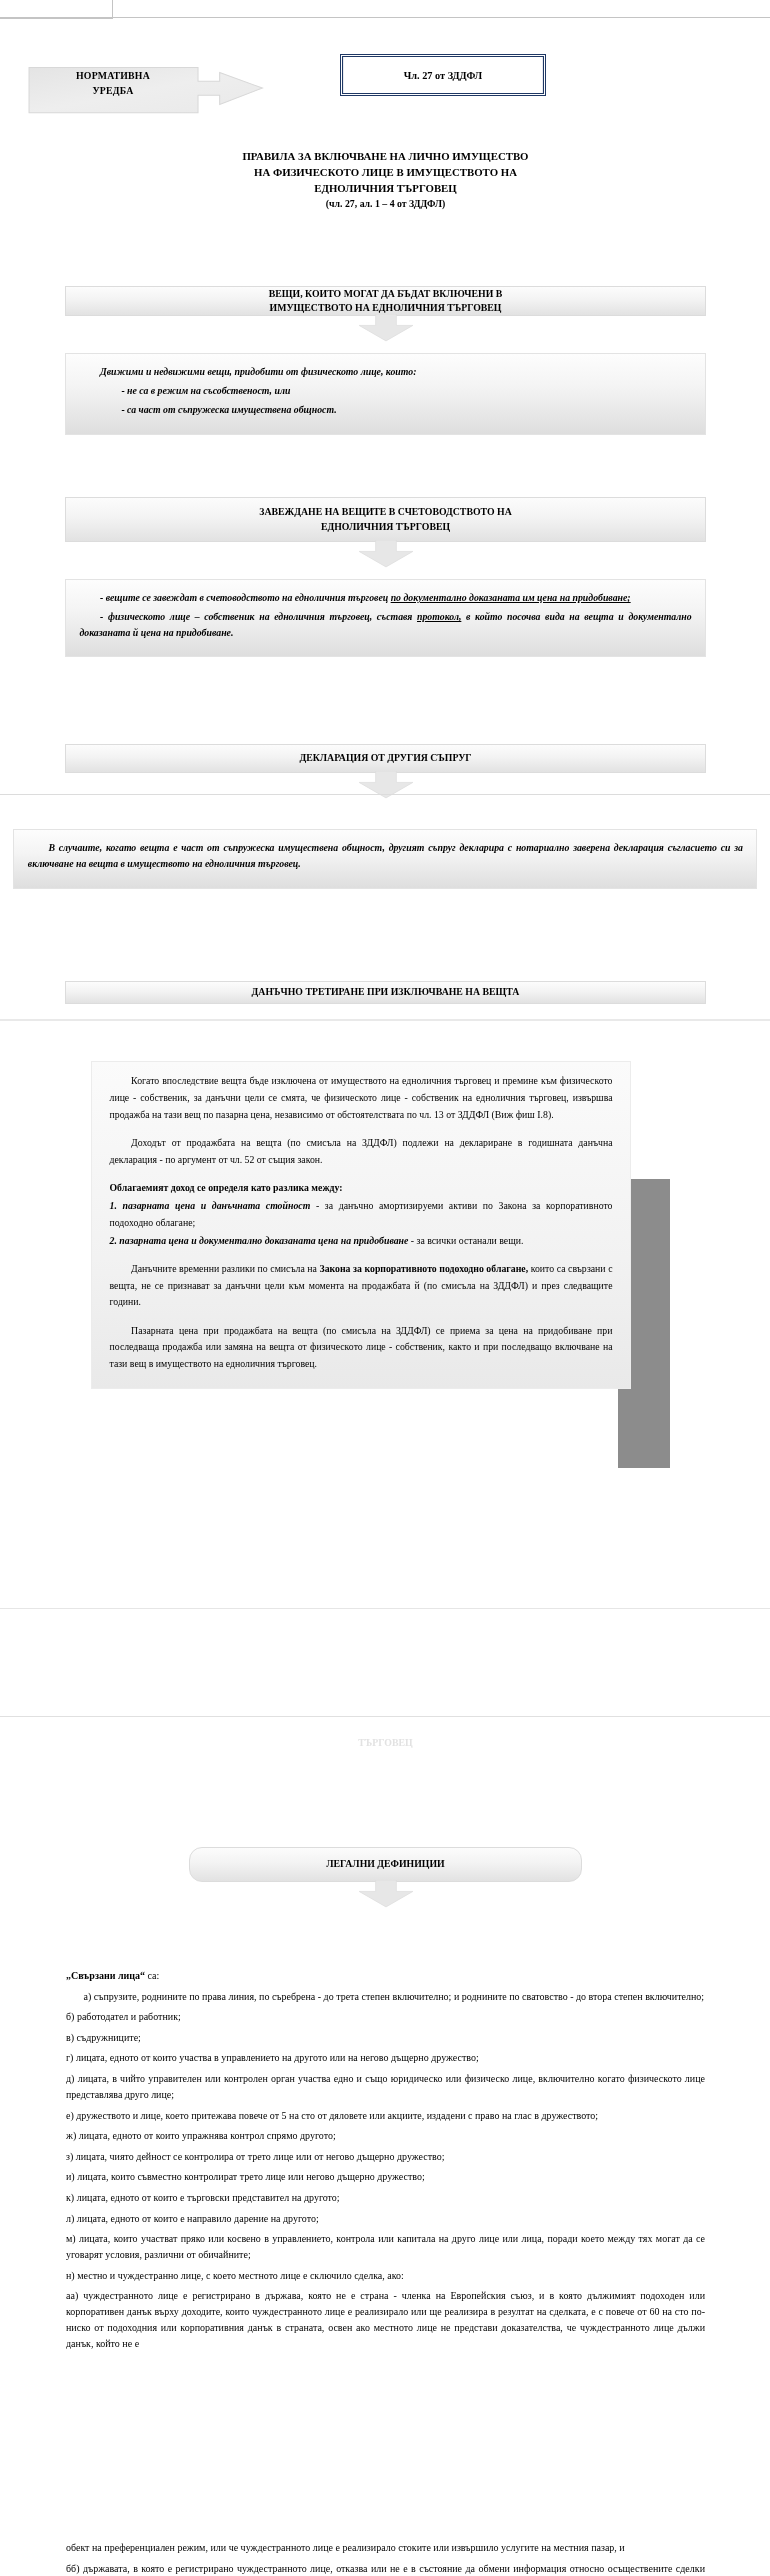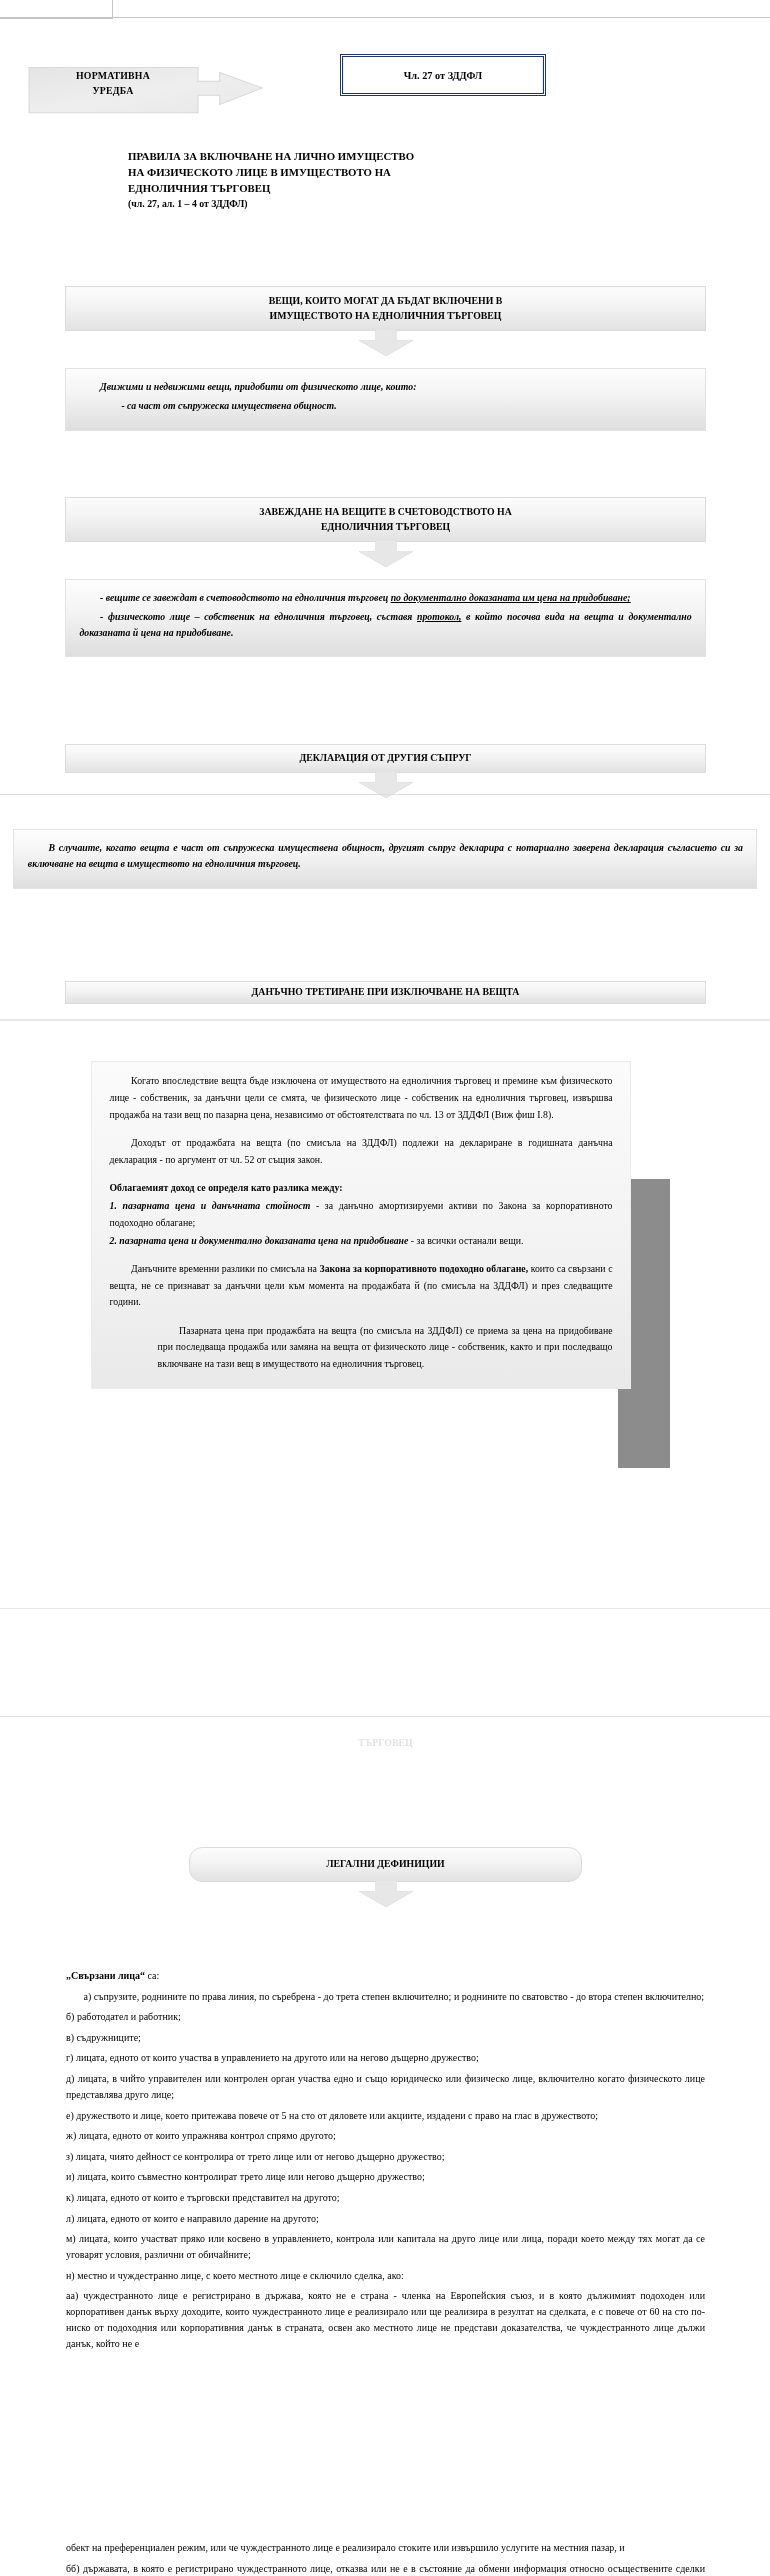--- a/index.html
+++ b/index.html
@@ -90,20 +90,21 @@
     font-weight: bold;
     font-size: 10.3px;
   }
 
   
   .headline {
     position: absolute;
     top: 149px;
     left: 128px;
     width: 515px;
+    text-align: center;
     font-weight: bold;
     font-size: 10.8px;
     line-height: 1.48;
   }
   .headline .sub {
     font-size: 9.8px;
   }
 
   
   .banner {
@@ -225,32 +226,33 @@
 
   <div class="headline">
     <div>ПРАВИЛА ЗА ВКЛЮЧВАНЕ НА ЛИЧНО ИМУЩЕСТВО</div>
     <div>НА ФИЗИЧЕСКОТО ЛИЦЕ В ИМУЩЕСТВОТО НА</div>
     <div>ЕДНОЛИЧНИЯ ТЪРГОВЕЦ</div>
     <div class="sub">(чл. 27, ал. 1 – 4 от ЗДДФЛ)</div>
   </div>
 
   <div style="position:absolute; top:286px; left:0; width:771px;">
 
-    <div class="banner" style="width:641px; height:45px;">
+    <div class="banner" style="width:641px; height:30px;">
       <div class="banner-text">
         <div>ВЕЩИ, КОИТО МОГАТ ДА БЪДАТ ВКЛЮЧЕНИ В</div>
         <div>ИМУЩЕСТВОТО НА ЕДНОЛИЧНИЯ ТЪРГОВЕЦ</div>
       </div>
       <svg class="down-arrow" style="bottom:-27px;" viewBox="0 0 120 54">
         <path d="M40,0 L80,0 L80,22 L112,22 L60,52 L8,22 L40,22 Z" fill="#e7e7e7" stroke="#dddddd" stroke-width="1.5"></path>
       </svg>
     </div>
 
     <div class="panel" style="width:641px; margin-top:37px;">
       <p class="indent">Движими и недвижими вещи, придобити от физическото лице, които:</p>
+      <p class="bullet">- не са в режим на съсобственост, или</p>
       <p class="bullet">- са част от съпружеска имуществена общност.</p>
     </div>
   </div>
 
   <div style="position:absolute; top:497px; left:0; width:771px;">
 
     <div class="banner" style="width:641px; height:45px;">
       <div class="banner-text">
         <div>ЗАВЕЖДАНЕ НА ВЕЩИТЕ В СЧЕТОВОДСТВОТО НА</div>
         <div>ЕДНОЛИЧНИЯ ТЪРГОВЕЦ</div>
@@ -297,21 +299,21 @@
   <div style="position:absolute; top:1061px; left:0; width:771px;">
     <div class="gray-band" style="top:118px; left:618px; width:52px; height:289px;"></div>
 
     <div class="textpanel" style="width:540px; margin-left:91px;">
       <p>Когато впоследствие вещта бъде изключена от имуществото на едноличния търговец и премине към физическото лице - собственик, за данъчни цели се смята, че физическото лице - собственик на едноличния търговец, извършва продажба на тази вещ по пазарна цена, независимо от обстоятелствата по чл. 13 от ЗДДФЛ (Виж фиш I.8).</p>
       <p style="margin-top:11.3px;">Доходът от продажбата на вещта (по смисъла на ЗДДФЛ) подлежи на деклариране в годишната данъчна декларация - по аргумент от чл. 52 от същия закон.</p>
       <p style="margin-top:11.3px;" class="noind"><b>Облагаемият доход се определя като разлика между:</b></p>
       <p class="noind"><b class="i">1. пазарната цена и данъчната стойност</b><span> - за данъчно амортизируеми активи по Закона за корпоративното подоходно облагане;</span></p>
       <p class="noind"><b class="i">2. пазарната цена и документално доказаната цена на придобиване</b><span> - за всички останали вещи.</span></p>
       <p style="margin-top:11.3px;"><span>Данъчните временни разлики по смисъла на </span><b>Закона за корпоративното подоходно облагане,</b><span> които са свързани с вещта, не се признават за данъчни цели към момента на продажбата й (по смисъла на ЗДДФЛ) и през следващите години.</span></p>
-      <p style="margin-top:11.3px;margin-left:48px;">Пазарната цена при продажбата на вещта (по смисъла на ЗДДФЛ) се приема за цена на придобиване при последваща продажба или замяна на вещта от физическото лице - собственик, както и при последващо включване на тази вещ в имуществото на едноличния търговец.</p>
+      <p style="margin-top:11.3px;">Пазарната цена при продажбата на вещта (по смисъла на ЗДДФЛ) се приема за цена на придобиване при последваща продажба или замяна на вещта от физическото лице - собственик, както и при последващо включване на тази вещ в имуществото на едноличния търговец.</p>
     </div>
   </div>
 
   <div style="position:absolute; top:1608px; left:0; width:771px; height:1px; background:#e6e6e6;"></div>
   <div style="position:absolute; top:1716px; left:0; width:771px; height:1px; background:#e0e0e0;"></div>
 
   <div style="position:absolute; top:1737px; left:128px; width:515px; text-align:center; font-weight:bold; font-size:9.8px; color:#e2e2e2;">ТЪРГОВЕЦ</div>
 
   <div style="position:absolute; top:1847px; left:0; width:771px;">
     <div class="banner" style="width:393px; height:35px;border-radius:13px;">

